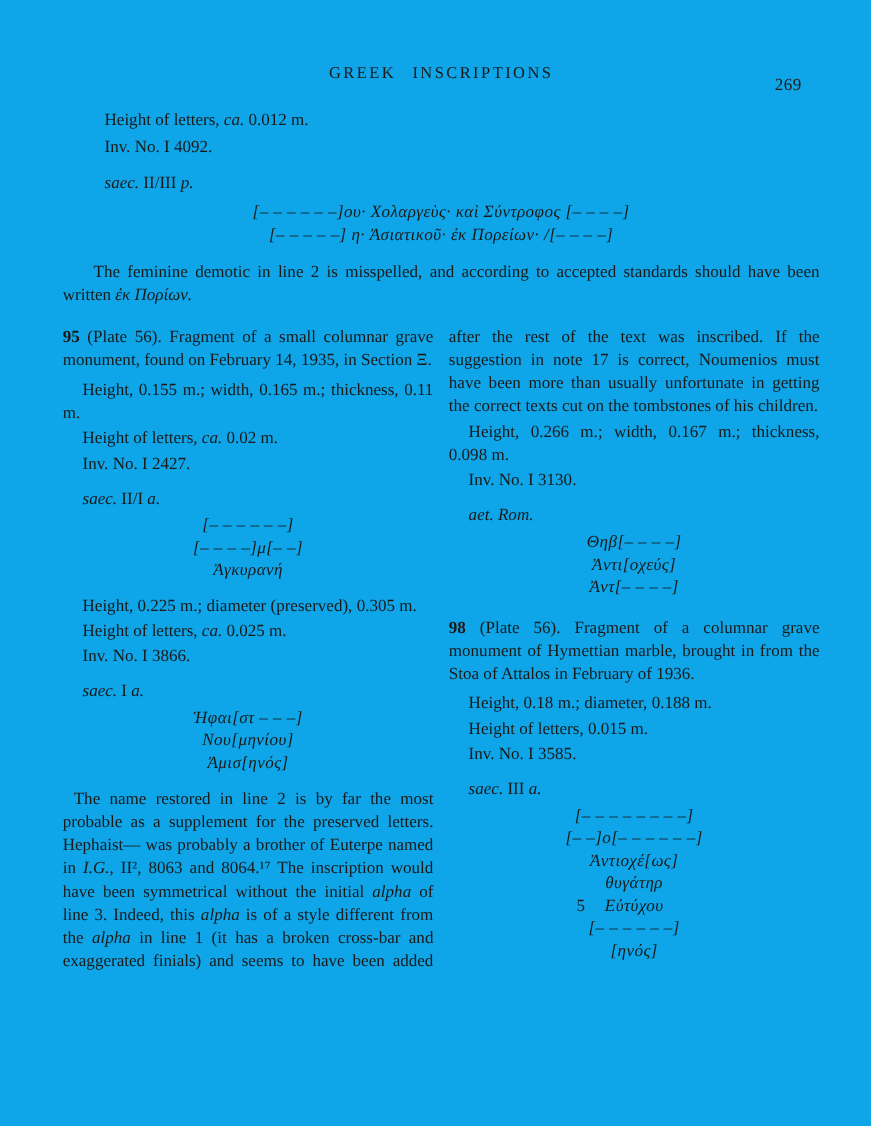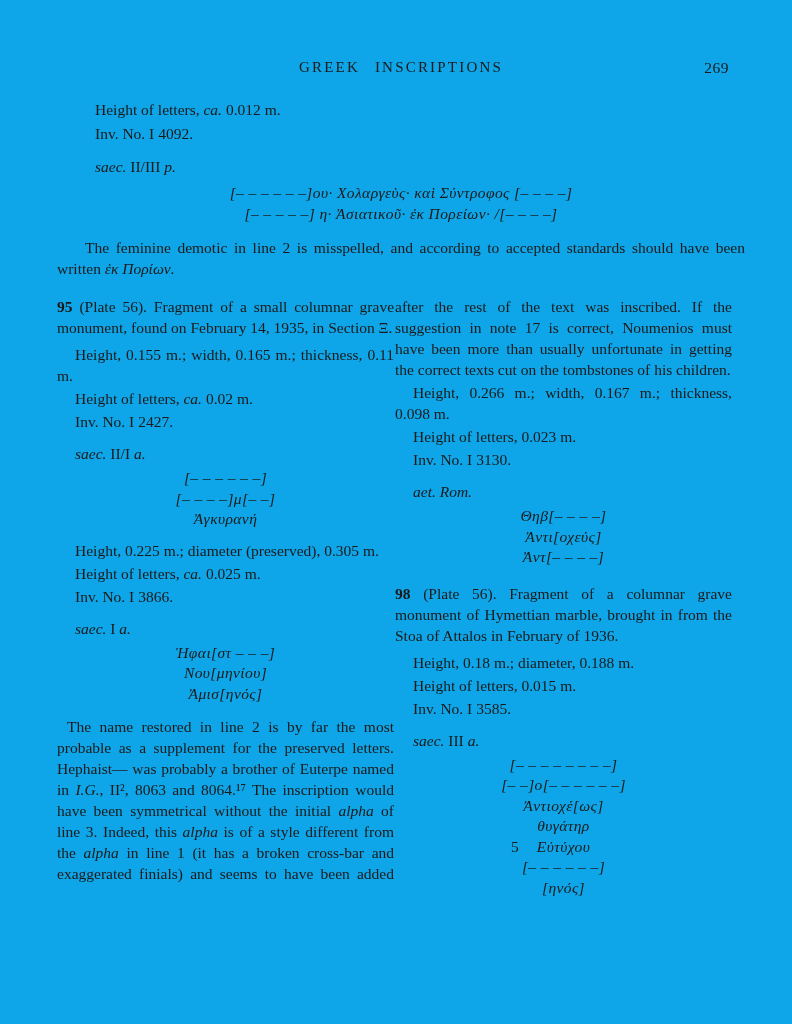--- a/index.html
+++ b/index.html
@@ -18,38 +18,38 @@
     font-size: 15.5px;
     line-height: 21px;
   }
   .content { position: absolute; left: 57px; top: 57px; width: 688px; }
 
   .pagehead { position: relative; height: 22px; margin-bottom: 20px; }
   .pagehead .ptitle {
     text-align: center; font-size: 15px;
     letter-spacing: 2.2px; word-spacing: 9px;
   }
-  .pagehead .pnum { position: absolute; right: 16px; top: 0; letter-spacing: 0.5px; }
+  .pagehead .pnum { position: absolute; right: 16px; top: 10px; letter-spacing: 0.5px; }
 
   .it { font-style: italic; }
 
   .intro .ml { margin: 0 0 3px 38px; }
   .intro .saecline { margin: 12px 0 6px 38px; }
 
   .inscr { text-align: center; margin: 4px 0 10px; }
   .inscr .iline { line-height: 20.5px; font-style: italic; letter-spacing: 0.4px; }
   .inscr .ilbox { position: relative; display: inline-block; }
   .inscr .lnum {
     position: absolute; right: 100%; margin-right: 18px;
     font-style: normal; letter-spacing: 0;
   }
 
   .para { text-align: justify; margin: 13px 0 0; text-indent: 28px; }
 
-  .cols { display: flex; gap: 1px; margin-top: 17px; }
+  .cols { display: flex; gap: 14px; margin-top: 17px; }
   .col { width: 337px; }
 
   .heading { text-align: justify; margin: 15px 0 6px; }
   .heading.first { margin-top: 0; }
   .enum { font-weight: bold; }
   .meas { text-align: justify; text-indent: 18px; margin: 2px 0; }
   .saecline { margin: 11px 0 4px 18px; }
   .disc { text-align: justify; text-indent: 10px; margin: 12px 0 0; }
   .disc.fills { text-align-last: justify; }
   .contpara { text-align: justify; margin: 0; }
@@ -102,21 +102,20 @@
         </div>
         <p class="disc fills"><span>The name restored in line 2 is by far the most probable as a supplement for the preserved letters.  Hephaist— was probably a brother of Euterpe named in </span><span class="it">I.G.</span><span>, II², 8063 and 8064.¹⁷  The inscription would have been symmetrical without the initial </span><span class="it">alpha</span><span> of line 3.  Indeed, this </span><span class="it">alpha</span><span> is of a style different from the </span><span class="it">alpha</span><span> in line 1 (it has a broken cross-bar and exaggerated finials) and seems to have been added</span></p>
 
       </div>
 
       <div class="col">
 
         <p class="contpara">after the rest of the text was inscribed.  If the suggestion in note 17 is correct, Noumenios must have been more than usually unfortunate in getting the correct texts cut on the tombstones of his children.</p>
 
         <p class="meas">Height, 0.266 m.; width, 0.167 m.; thickness, 0.098 m.</p>
-        <p class="meas"><span>Height of letters, 0.023 m.</span></p>
         <p class="meas">Inv. No. I 3130.</p>
         <p class="saecline"><span class="it">aet. Rom.</span></p>
         <div class="inscr">
           <div class="iline">Θηβ[– – – –]</div>
           <div class="iline">Ἀντι[οχεύς]</div>
           <div class="iline">Ἀντ[– – – –]</div>
         </div>
 
         <p class="heading"><span class="enum">98</span> <span>(Plate 56).  Fragment of a columnar grave monument of Hymettian marble, brought in from the Stoa of Attalos in February of 1936.</span></p>
         <p class="meas">Height, 0.18 m.; diameter, 0.188 m.</p>

